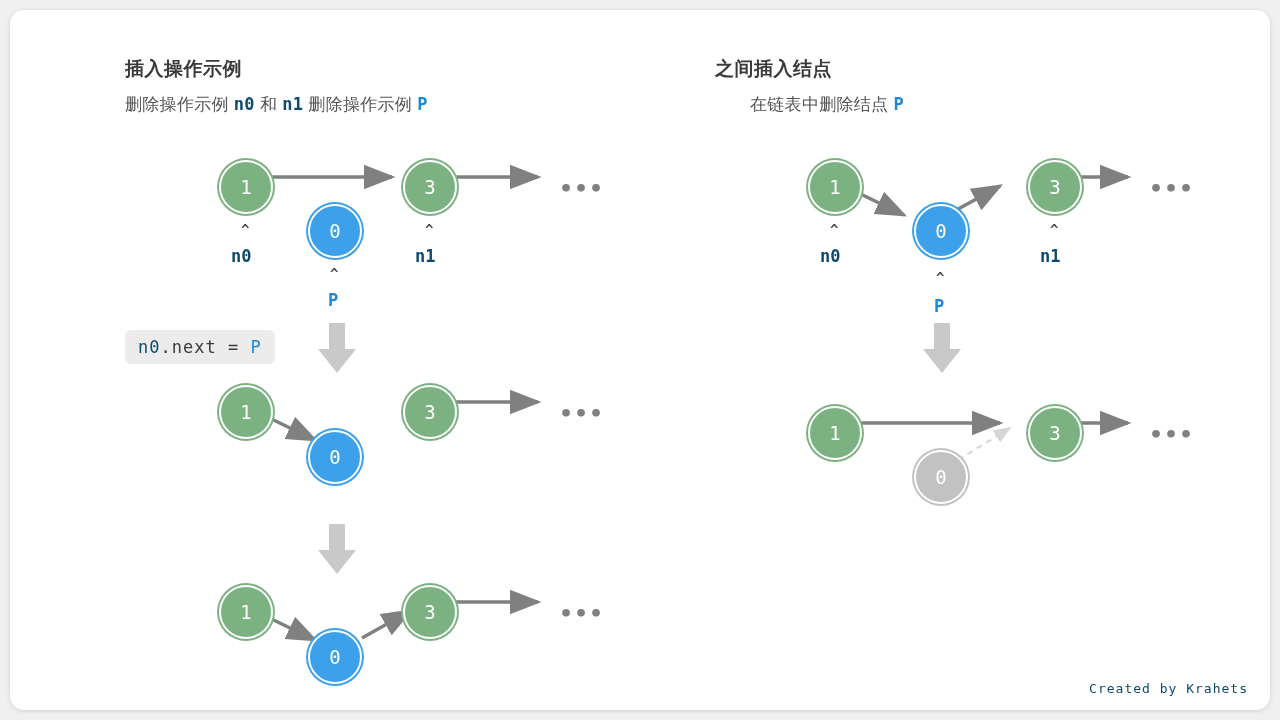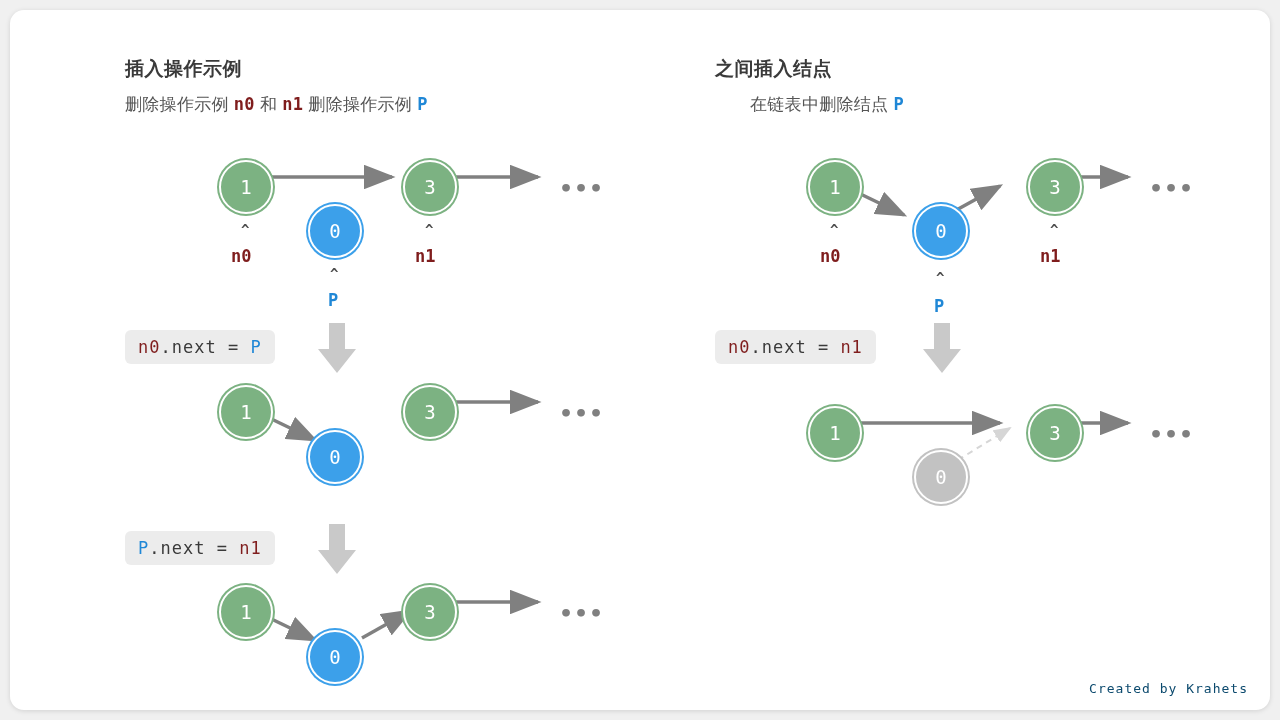--- a/index.html
+++ b/index.html
@@ -45,21 +45,21 @@
     position: absolute;
     font-size: 17px;
     color: #555555;
     white-space: nowrap;
     letter-spacing: 0.3px;
   }
   .mono {
     font-family: "DejaVu Sans Mono", "Liberation Mono", monospace;
     font-weight: bold;
   }
-  .c-green { color: #7f1d1d; }
+  .c-green { color: #0c4a6e; }
   .c-blue  { color: #1f87d6; }
 
   
   .node {
     position: absolute;
     width: 54px;
     height: 54px;
     border-radius: 50%;
     box-sizing: border-box;
     display: flex;
@@ -207,23 +207,20 @@
     </div>
     <svg style="position:absolute; left:306px; top:313px;" width="42" height="52">
       <polygon points="13,0 29,0 29,26 40,26 21,50 2,26 13,26" fill="#c9c9c9"></polygon>
     </svg>
 
     <div class="node green" style="left:209px; top:375px;">1</div>
     <div class="node blue" style="left:298px; top:420px;">0</div>
     <div class="node green" style="left:393px; top:375px;">3</div>
     <div class="dots" style="left:549px; top:393px;">•••</div>
 
-    <div class="code-badge" style="left:115px; top:521px;">
-      <span class="c-blue">P</span><span class="op">.next = </span><span class="c-green">n1</span>
-    </div>
     <svg style="position:absolute; left:306px; top:514px;" width="42" height="52">
       <polygon points="13,0 29,0 29,26 40,26 21,50 2,26 13,26" fill="#c9c9c9"></polygon>
     </svg>
 
     <div class="node green" style="left:209px; top:575px;">1</div>
     <div class="node blue" style="left:298px; top:620px;">0</div>
     <div class="node green" style="left:393px; top:575px;">3</div>
     <div class="dots" style="left:549px; top:593px;">•••</div>
 
     <div class="panel-title" style="left:705px; top:46px;">之间插入结点</div>
@@ -238,23 +235,20 @@
     <div class="node blue" style="left:904px; top:194px;">0</div>
     <div class="caret" style="left:926px; top:261px;">^</div>
     <div class="nlabel c-blue" style="left:924px; top:288px;">P</div>
 
     <div class="node green" style="left:1018px; top:150px;">3</div>
     <div class="caret" style="left:1040px; top:213px;">^</div>
     <div class="nlabel c-green" style="left:1030px; top:238px;">n1</div>
 
     <div class="dots" style="left:1139px; top:168px;">•••</div>
 
-    <div class="code-badge" style="left:705px; top:320px;">
-      <span class="c-green">n0</span><span class="op">.next = </span><span class="c-green">n1</span>
-    </div>
     <svg style="position:absolute; left:911px; top:313px;" width="42" height="52">
       <polygon points="13,0 29,0 29,26 40,26 21,50 2,26 13,26" fill="#c9c9c9"></polygon>
     </svg>
 
     <div class="node green" style="left:798px; top:396px;">1</div>
     <div class="node gray" style="left:904px; top:440px;">0</div>
     <div class="node green" style="left:1018px; top:396px;">3</div>
     <div class="dots" style="left:1139px; top:414px;">•••</div>
 
     <div class="credit">Created by Krahets</div>

